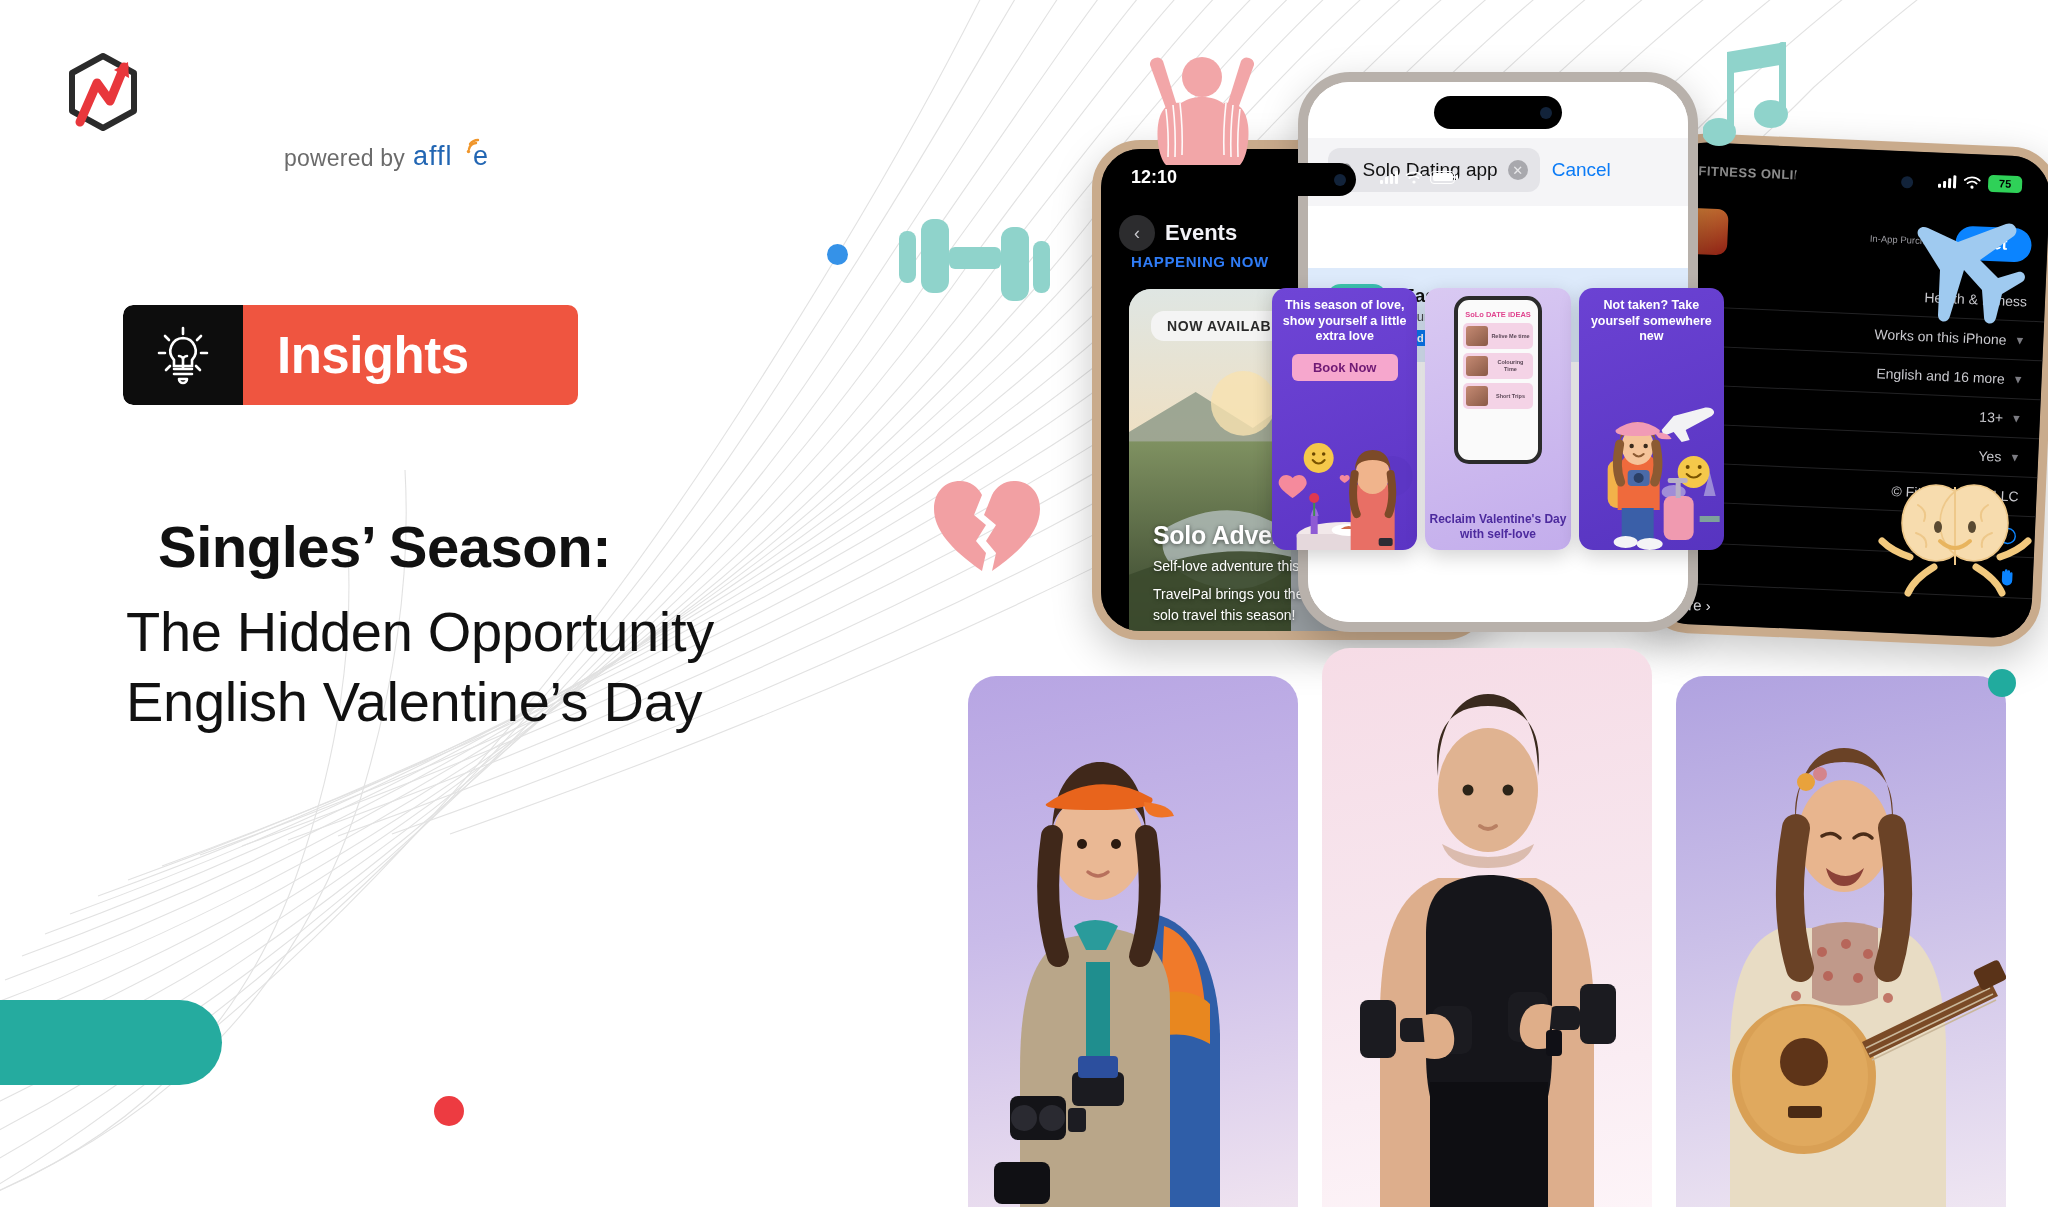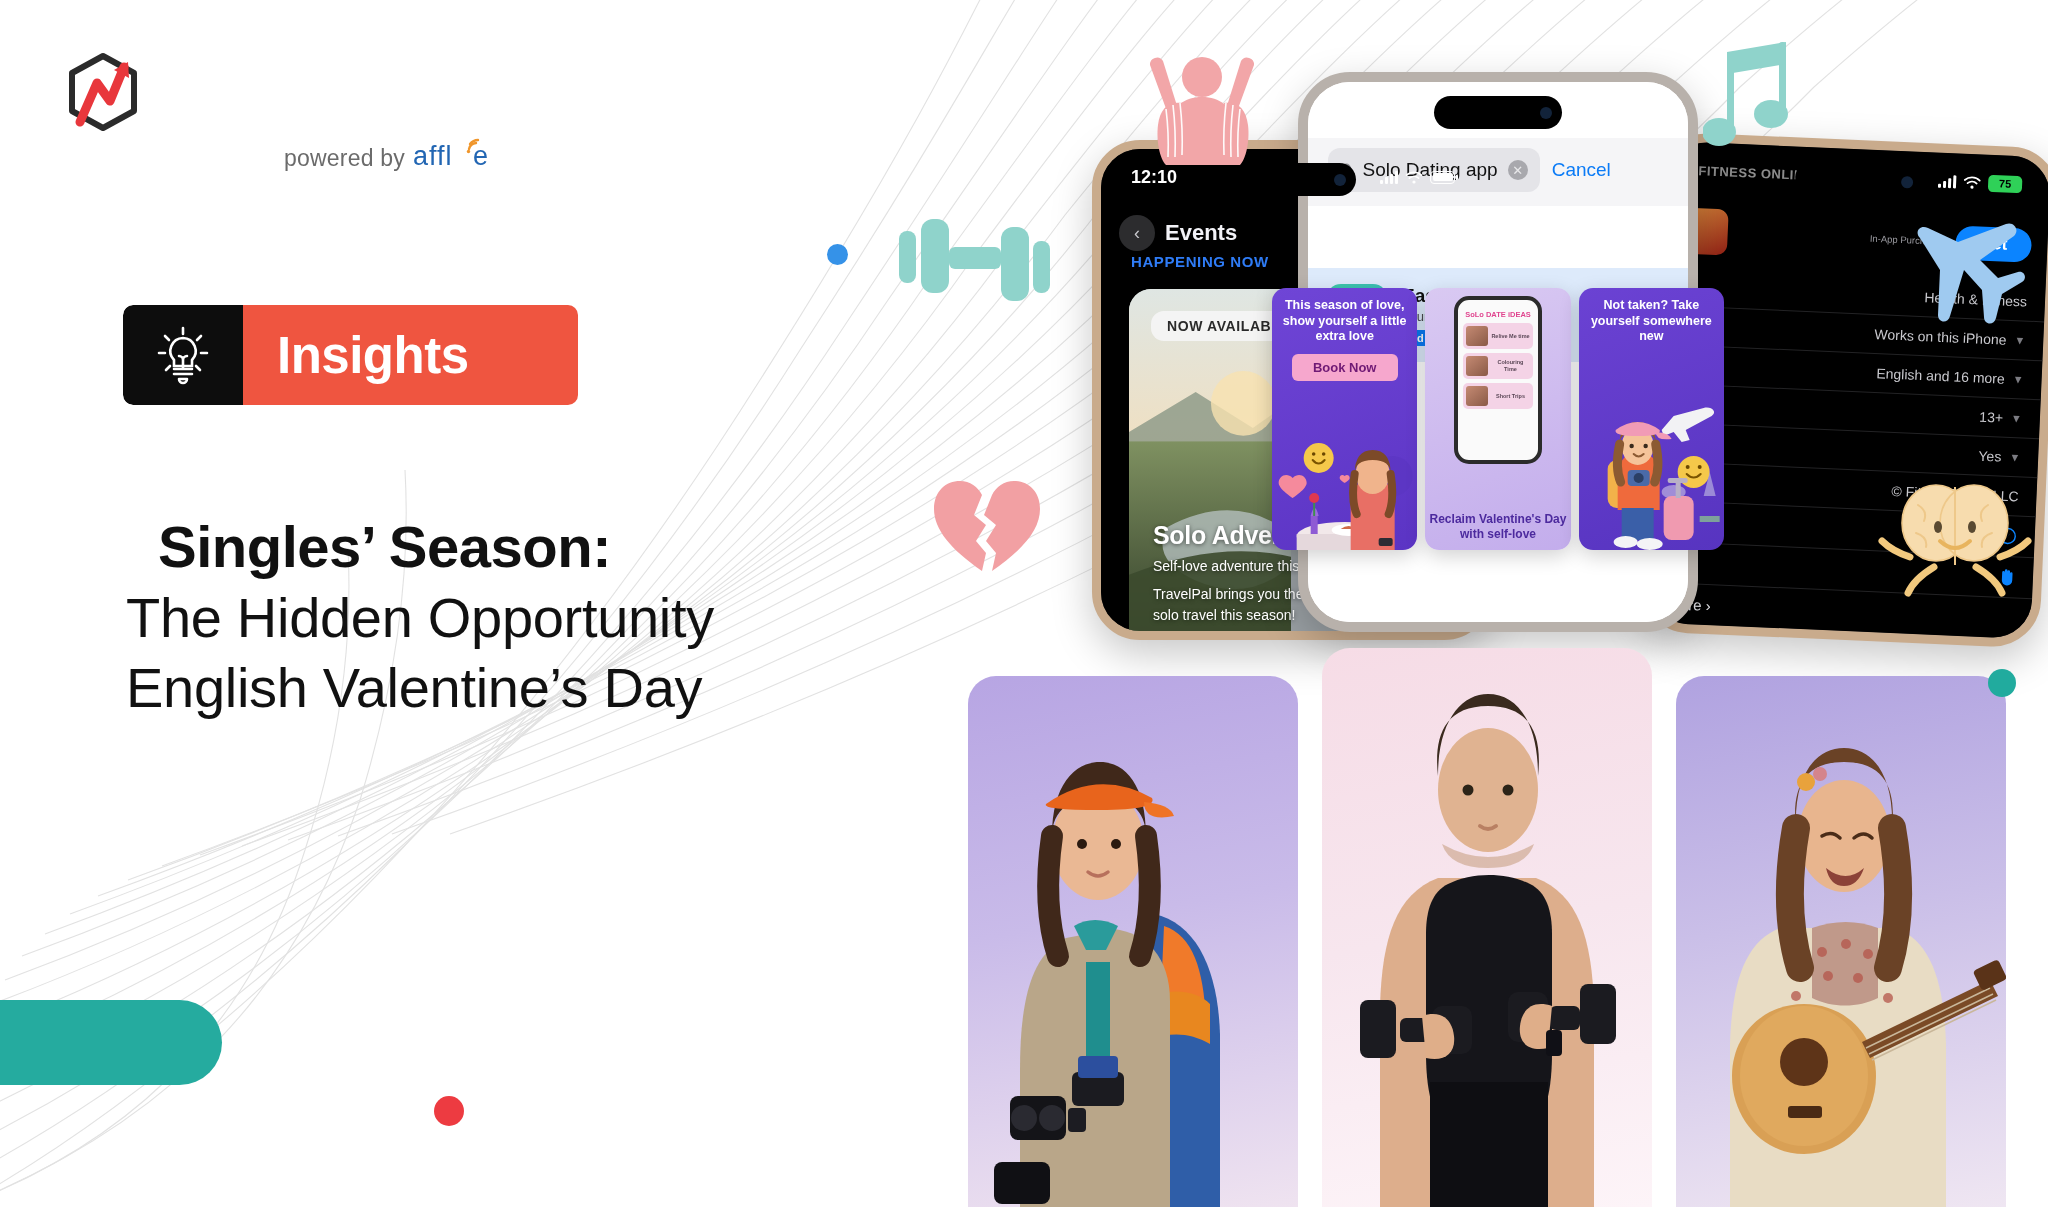--- a/index.html
+++ b/index.html
@@ -60,21 +60,21 @@
   
   .headline { position: absolute; left: 126px; top: 512px; width: 760px; }
   .headline .hl1 {
     font-size: 58px; font-weight: 700; color: #111111;
     line-height: 1.22; letter-spacing: -0.5px; margin-left: 32px;
   }
   .headline .hl2, .headline .hl3 {
     font-size: 56px; font-weight: 400; color: #111111;
     line-height: 1.26; letter-spacing: -0.3px;
   }
-  .headline .hl2 { }
+  .headline .hl2 { margin-top: 14px; }
 
   
   .teal-pill {
     position: absolute; left: -60px; top: 1000px;
     width: 282px; height: 85px;
     background: #25ab9f; border-radius: 44px; z-index: 4;
   }
   .red-dot {
     position: absolute; left: 434px; top: 1096px;
     width: 30px; height: 30px; border-radius: 50%;

